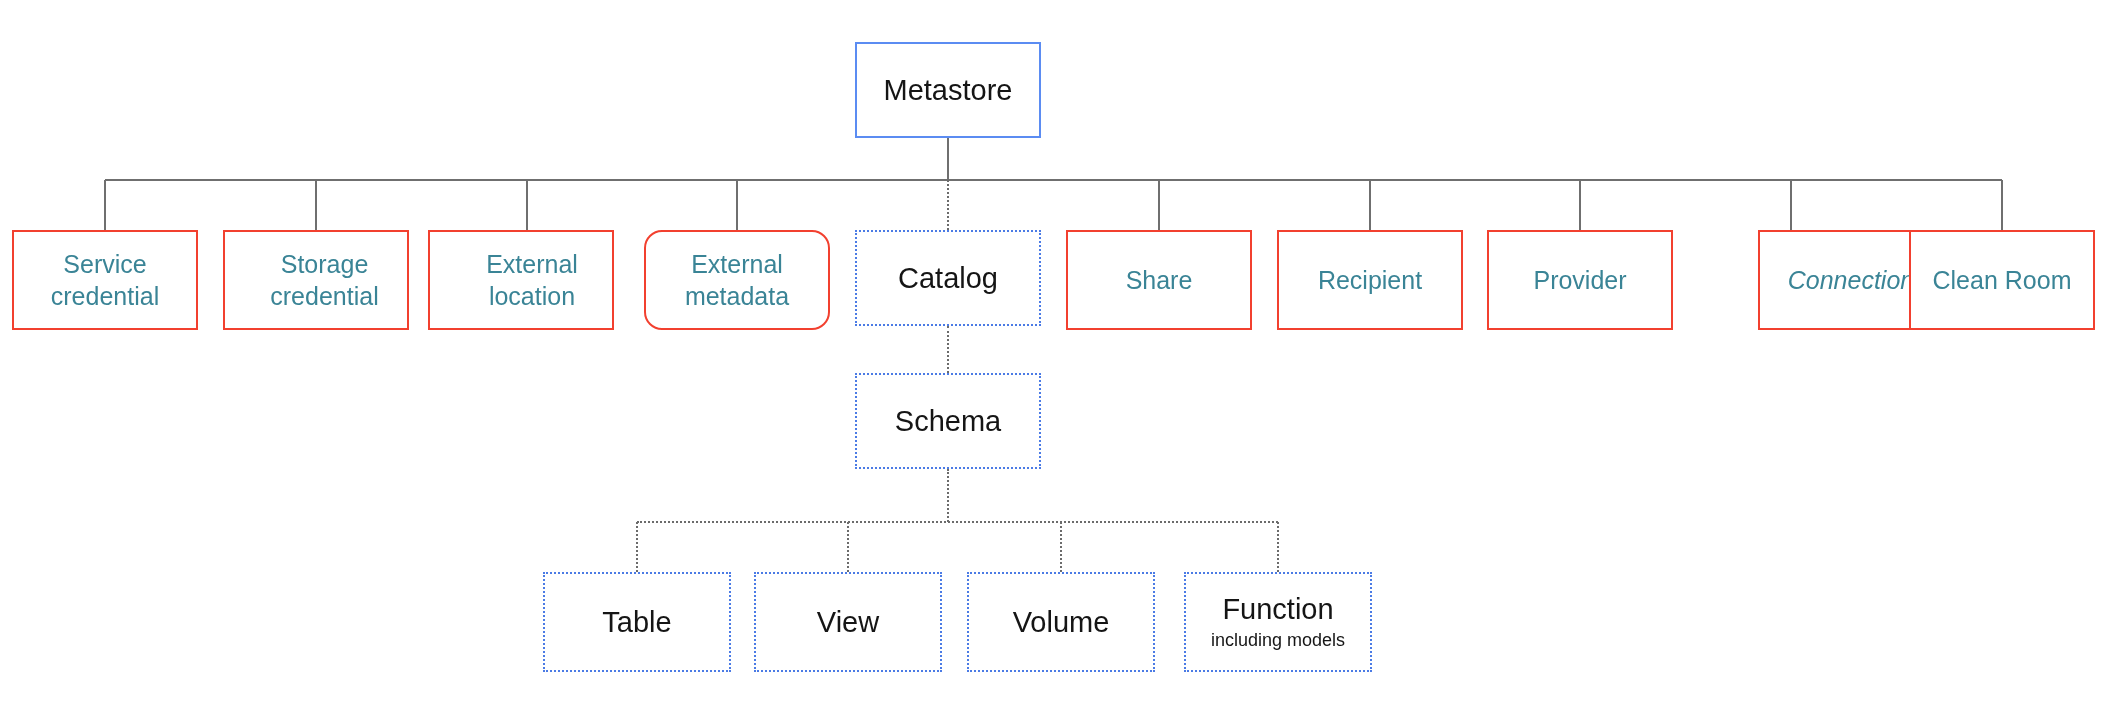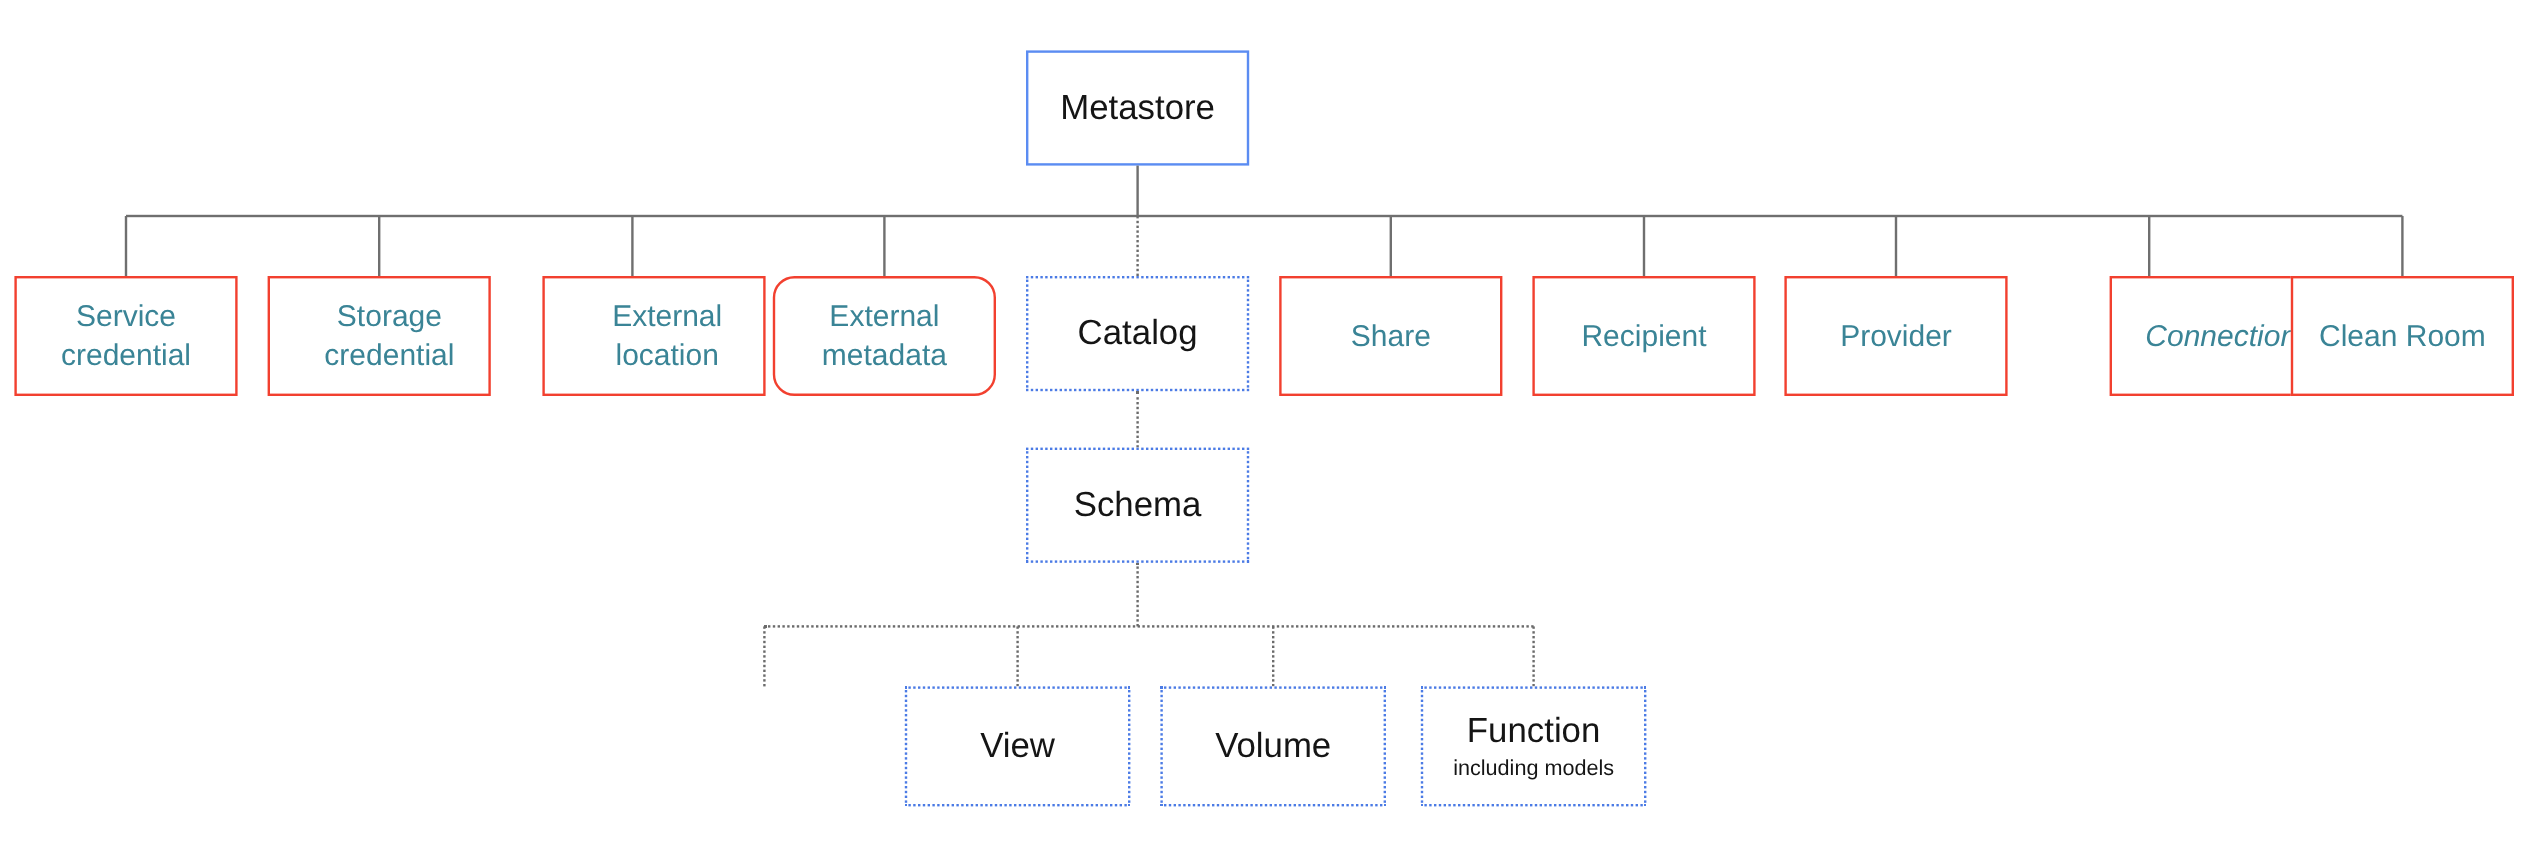--- a/index.html
+++ b/index.html
@@ -76,21 +76,21 @@
   <div class="line v-solid" style="left:1579px;top:180px;height:50px;"></div>
   <div class="line v-solid" style="left:1790px;top:180px;height:50px;"></div>
   <div class="line v-solid" style="left:2001px;top:180px;height:50px;"></div>
 
   <div class="node red lv1" style="left:12px;">
     <span class="label-teal">Service credential</span>
   </div>
   <div class="node red lv1" style="left:223px;padding-left:17px;">
     <span class="label-teal">Storage credential</span>
   </div>
-  <div class="node red lv1" style="left:452px;padding-left:22px;">
+  <div class="node red lv1" style="left:428px;padding-left:22px;">
     <span class="label-teal">External location</span>
   </div>
   <div class="node red lv1" style="left:644px;border-radius:18px;">
     <span class="label-teal">External metadata</span>
   </div>
   <div class="node dotted-blue" style="left:855px;top:230px;width:186px;height:96px;">
     <span class="label-black">Catalog</span>
   </div>
   <div class="node red lv1" style="left:1066px;">
     <span class="label-teal">Share</span>
@@ -113,20 +113,23 @@
     <span class="label-black">Schema</span>
   </div>
 
   <div class="line v-dotted" style="left:947px;top:469px;height:53px;"></div>
   <div class="line h-dotted" style="left:637px;top:521px;width:641px;"></div>
   <div class="line v-dotted" style="left:636px;top:522px;height:50px;"></div>
   <div class="line v-dotted" style="left:847px;top:522px;height:50px;"></div>
   <div class="line v-dotted" style="left:1060px;top:522px;height:50px;"></div>
   <div class="line v-dotted" style="left:1277px;top:522px;height:50px;"></div>
 
+  <div class="node dotted-blue lv3" style="left:543px;">
+    <span class="label-black">Table</span>
+  </div>
   <div class="node dotted-blue lv3" style="left:754px;">
     <span class="label-black">View</span>
   </div>
   <div class="node dotted-blue lv3" style="left:967px;">
     <span class="label-black">Volume</span>
   </div>
   <div class="node dotted-blue lv3" style="left:1184px;">
     <span class="label-black">Function</span>
     <span class="sublabel">including models</span>
   </div>

